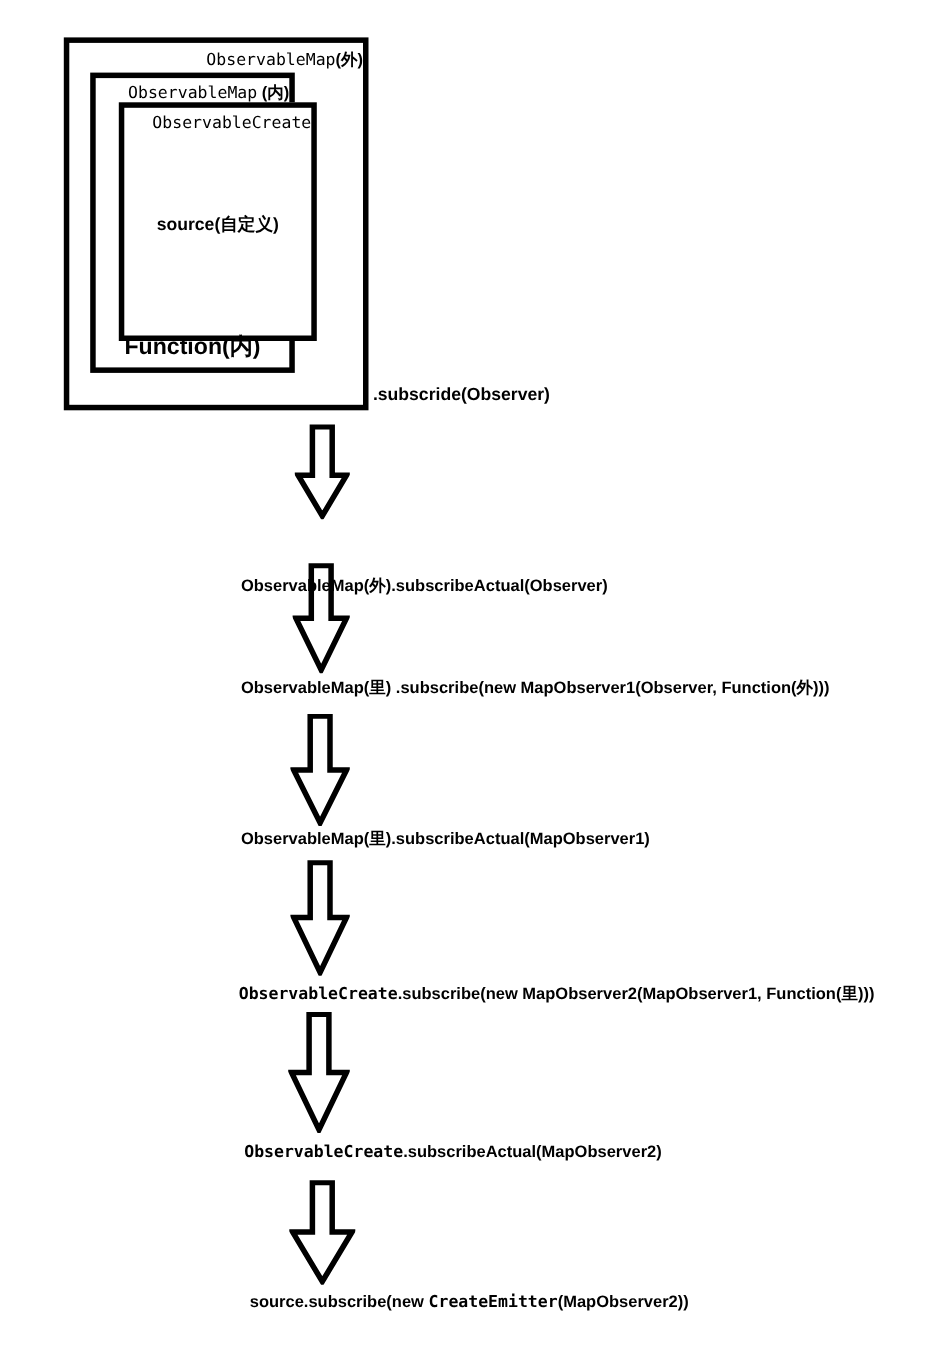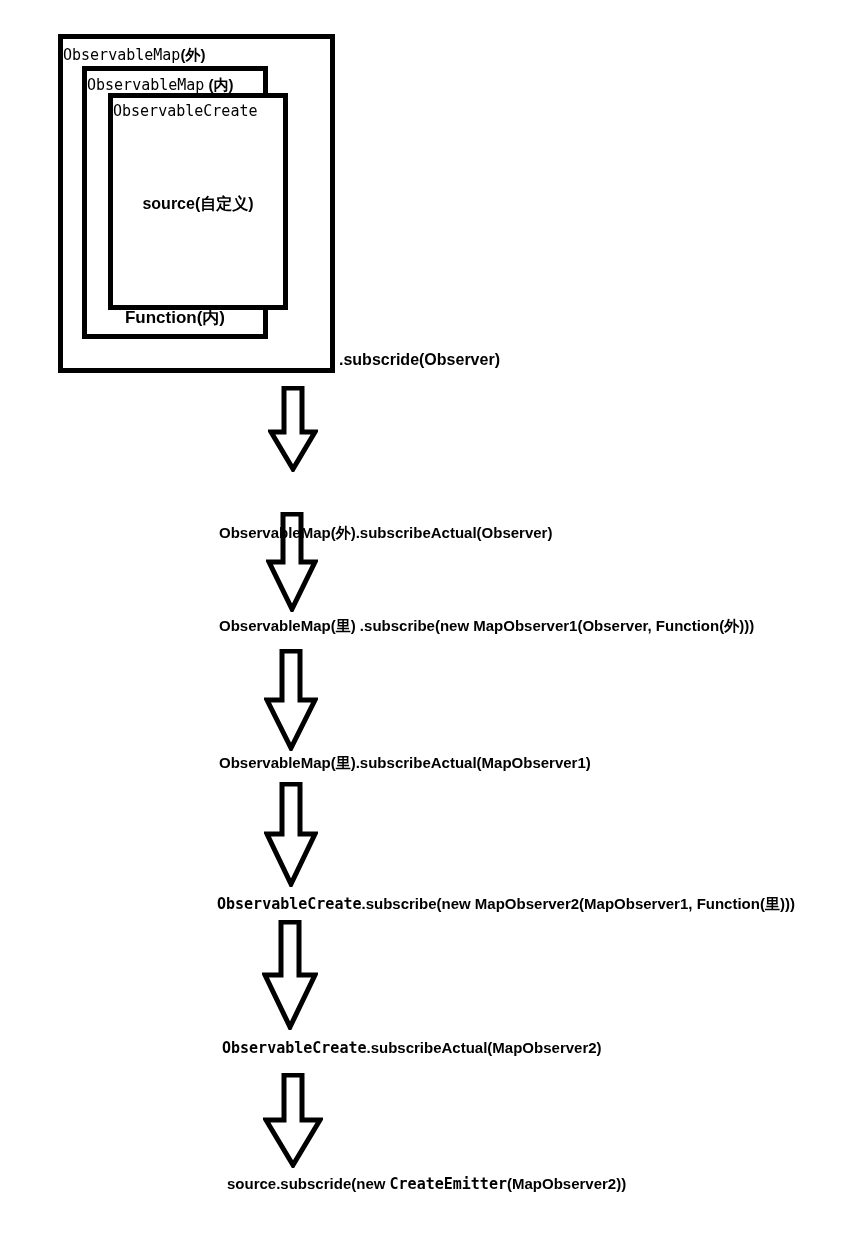--- a/index.html
+++ b/index.html
@@ -41,21 +41,21 @@
     top: 22px;
     width: 180px;
     height: 217px;
     border: 5px solid #000000;
   }
 
   .box-title {
     position: absolute;
     left: 0;
     right: 0;
-    text-align: left;
+    text-align: right;
     white-space: nowrap;
     line-height: 1;
   }
   .box-footer {
     position: absolute;
     left: 0;
     right: 0;
     text-align: center;
     white-space: nowrap;
     line-height: 1;
@@ -65,21 +65,21 @@
     font-weight: normal;
   }
   .bold {
     font-weight: bold;
   }
 
   #title-outer { top: 8px;  font-size: 15px; }
   #title-middle{ top: 6px;  font-size: 15px; }
   #title-inner { top: 6px;  font-size: 15px; }
 
-  #footer-inner-fn  { bottom: 8px;  font-size: 17px; font-weight: bold; margin-top: 17px; }
+  #footer-inner-fn  { bottom: 8px;  font-size: 21px; font-weight: bold; margin-top: 17px; }
   #footer-outer-fn  { bottom: 7px;  font-size: 17px; font-weight: bold; }
 
   #source-label {
     position: absolute;
     left: 0;
     right: 0;
     top: 96px;
     text-align: center;
     font-size: 16px;
     font-weight: bold;
@@ -186,13 +186,13 @@
 <div class="step-text" id="step-1">ObservableMap(外).subscribeActual(Observer)</div>
 
 <div class="step-text" id="step-2">ObservableMap(里) .subscribe(new MapObserver1(Observer, Function(外)))</div>
 
 <div class="step-text" id="step-3">ObservableMap(里).subscribeActual(MapObserver1)</div>
 
 <div class="step-text" id="step-4"><span class="mono bold">ObservableCreate</span><span>.subscribe(new MapObserver2(MapObserver1, Function(里)))</span></div>
 
 <div class="step-text" id="step-5"><span class="mono bold">ObservableCreate</span><span>.subscribeActual(MapObserver2)</span></div>
 
-<div class="step-text" id="step-6"><span>source.subscride(new </span><span class="mono bold">CreateEmitter</span><span>(MapObserver2))</span></div>
+<div class="step-text" id="step-6"><span>source.subscribe(new </span><span class="mono bold">CreateEmitter</span><span>(MapObserver2))</span></div>
 
 </body></html>

